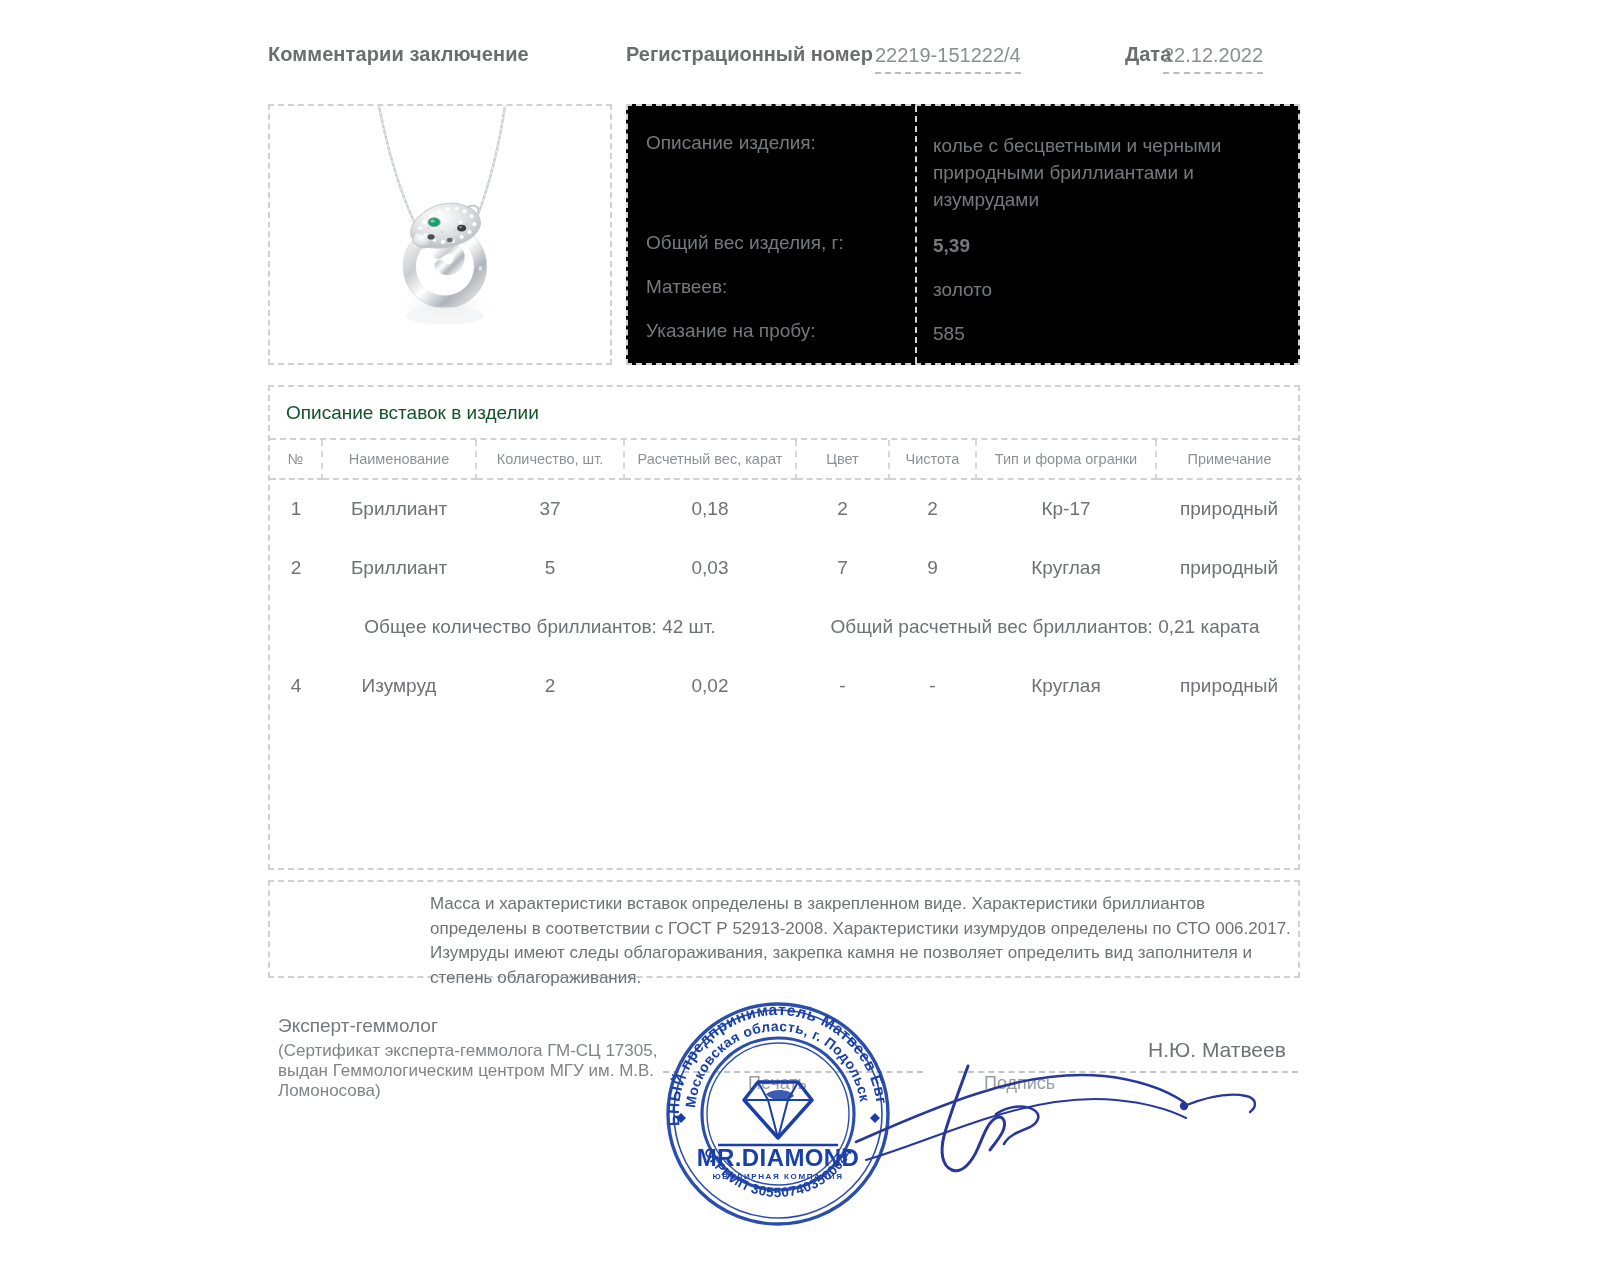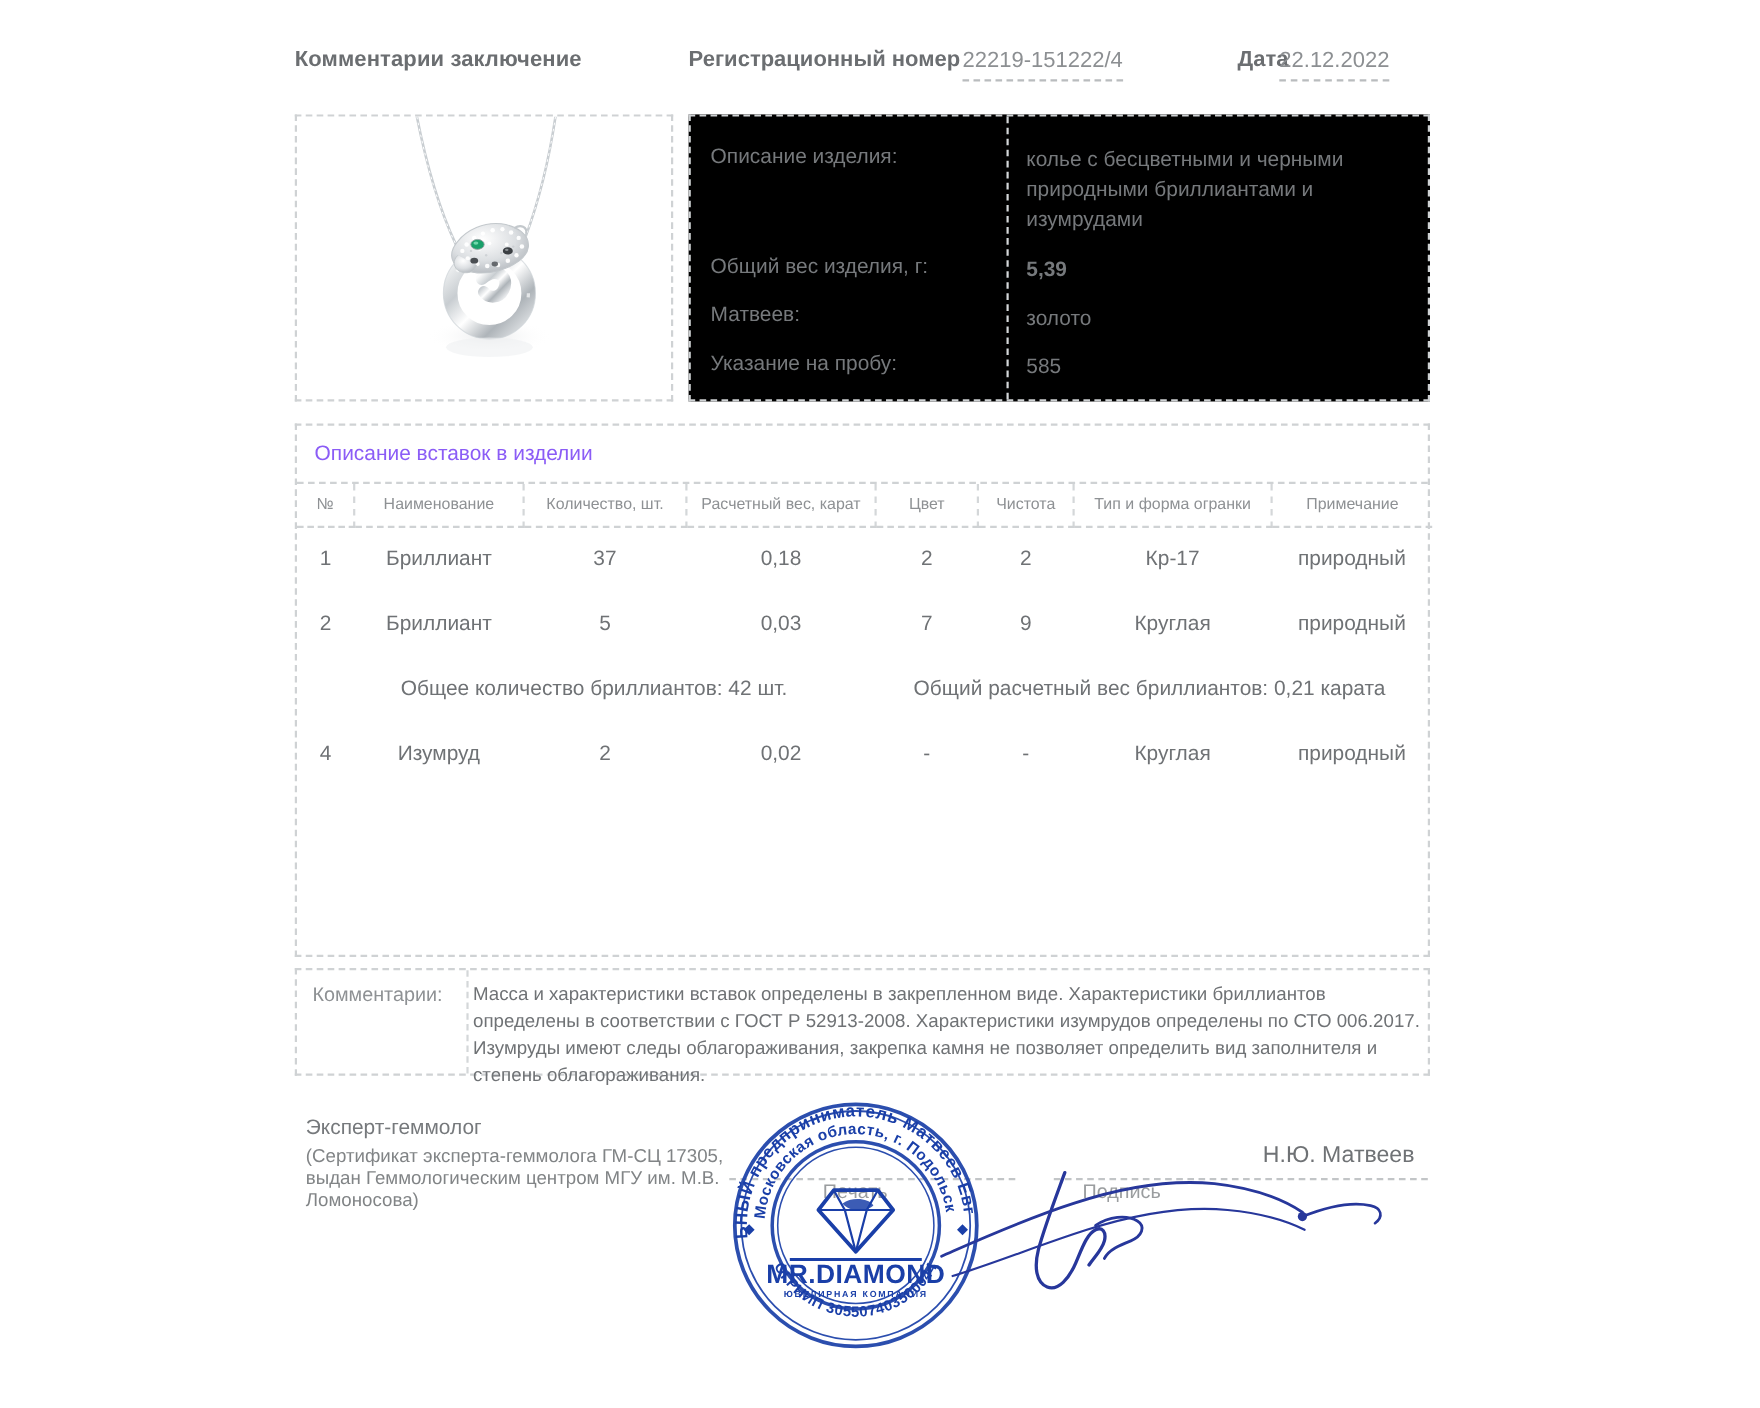--- a/index.html
+++ b/index.html
@@ -138,21 +138,21 @@
   .inserts-title {
     position: absolute;
     left: 0; top: 0;
     width: 100%;
     height: 53px;
     border-bottom: 2px dashed #cfd2d4;
     display: flex;
     align-items: center;
     padding-left: 16px;
     font-size: 19px;
-    color: #8b5cf6;
+    color: #14532d;
   }
 
   table.tbl {
     position: absolute;
     left: 0;
     top: 53px;
     width: 100%;
     border-collapse: collapse;
     table-layout: fixed;
   }
@@ -478,21 +478,20 @@
           <td>-</td>
           <td>-</td>
           <td>Круглая</td>
           <td>природный</td>
         </tr>
       </tbody>
     </table>
   </div>
 
   <div class="comments">
-    <div class="comments-label">Комментарии:</div>
     <div class="comments-text">Масса и характеристики вставок определены в закрепленном виде. Характеристики бриллиантов определены в соответствии с ГОСТ Р 52913-2008. Характеристики изумрудов определены по СТО 006.2017. Изумруды имеют следы облагораживания, закрепка камня не позволяет определить вид заполнителя и степень облагораживания.</div>
   </div>
 
   <div class="sign-block">
     <div class="expert-title">Эксперт-геммолог</div>
     <div class="expert-cert">(Сертификат эксперта-геммолога ГМ-СЦ 17305, выдан Геммологическим центром МГУ им. М.В. Ломоносова)</div>
 
     <div class="stamp-line"></div>
     <div class="stamp-word">Печать</div>
 

